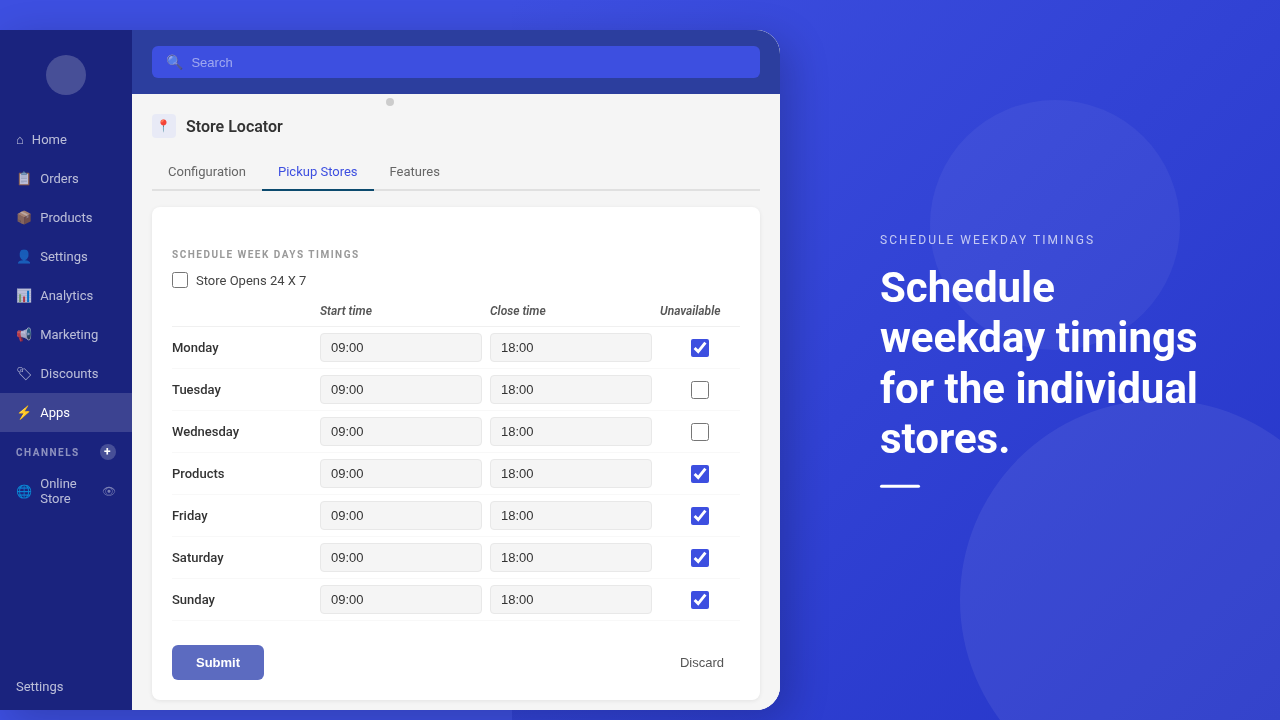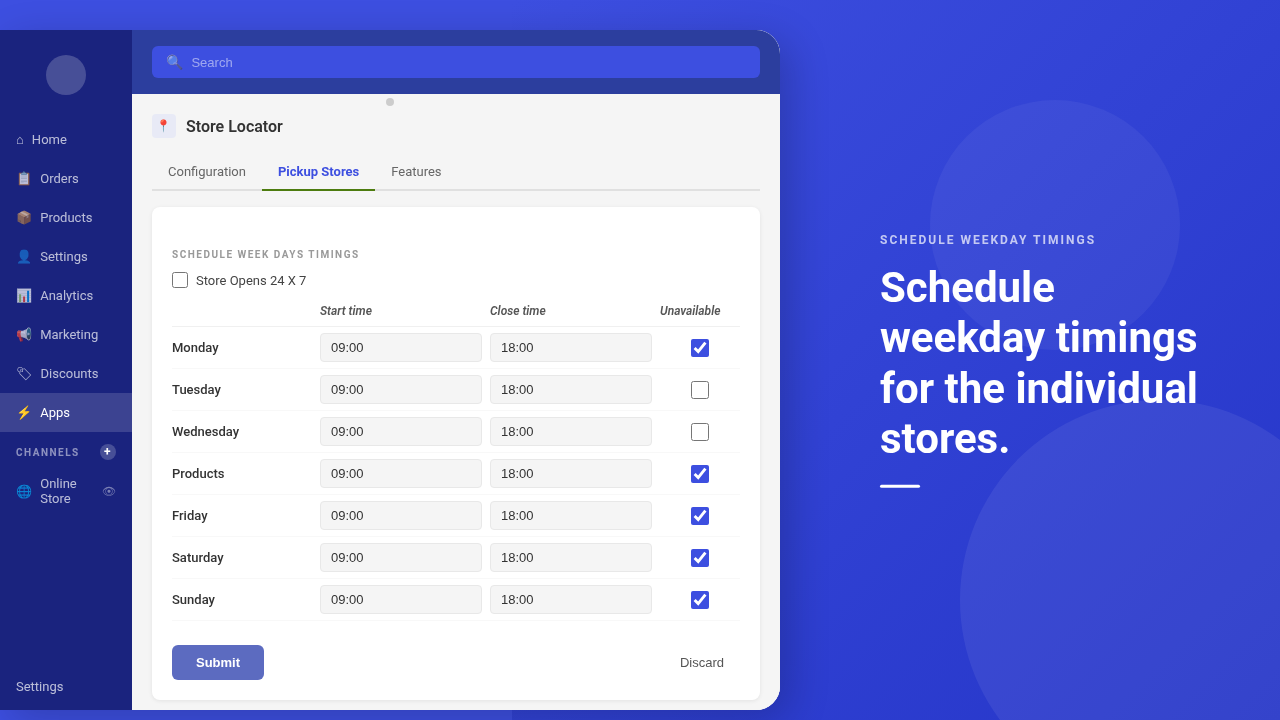--- a/index.html
+++ b/index.html
@@ -44,21 +44,21 @@
       position: absolute;
       right: 80px;
       top: 50%;
       transform: translateY(-50%);
       z-index: 1;
       color: white;
       max-width: 320px;
     }
     .right-panel .subtitle {
       font-size: 12px;
-      font-weight: 700;
+      font-weight: 400;
       letter-spacing: 2px;
       color: rgba(255,255,255,0.7);
       text-transform: uppercase;
       margin-bottom: 16px;
     }
     .right-panel .title {
       font-size: 42px;
       font-weight: 700;
       line-height: 1.2;
       margin-bottom: 20px;
@@ -221,22 +221,22 @@
       padding: 10px 16px;
       font-size: 13px;
       color: #666;
       cursor: pointer;
       position: relative;
       border-bottom: 2px solid transparent;
       margin-bottom: -2px;
     }
     .tab.active {
       color: #3D4FE0;
-      border-bottom: 2px solid #4d7c0f;
-      font-weight: 700;
+      border-bottom: 2px solid #0c4a6e;
+      font-weight: 400;
     }
 
     
     .form-card {
       background: white;
       border-radius: 8px;
       padding: 20px;
       margin-top: 16px;
       box-shadow: 0 1px 4px rgba(0,0,0,0.08);
     }

